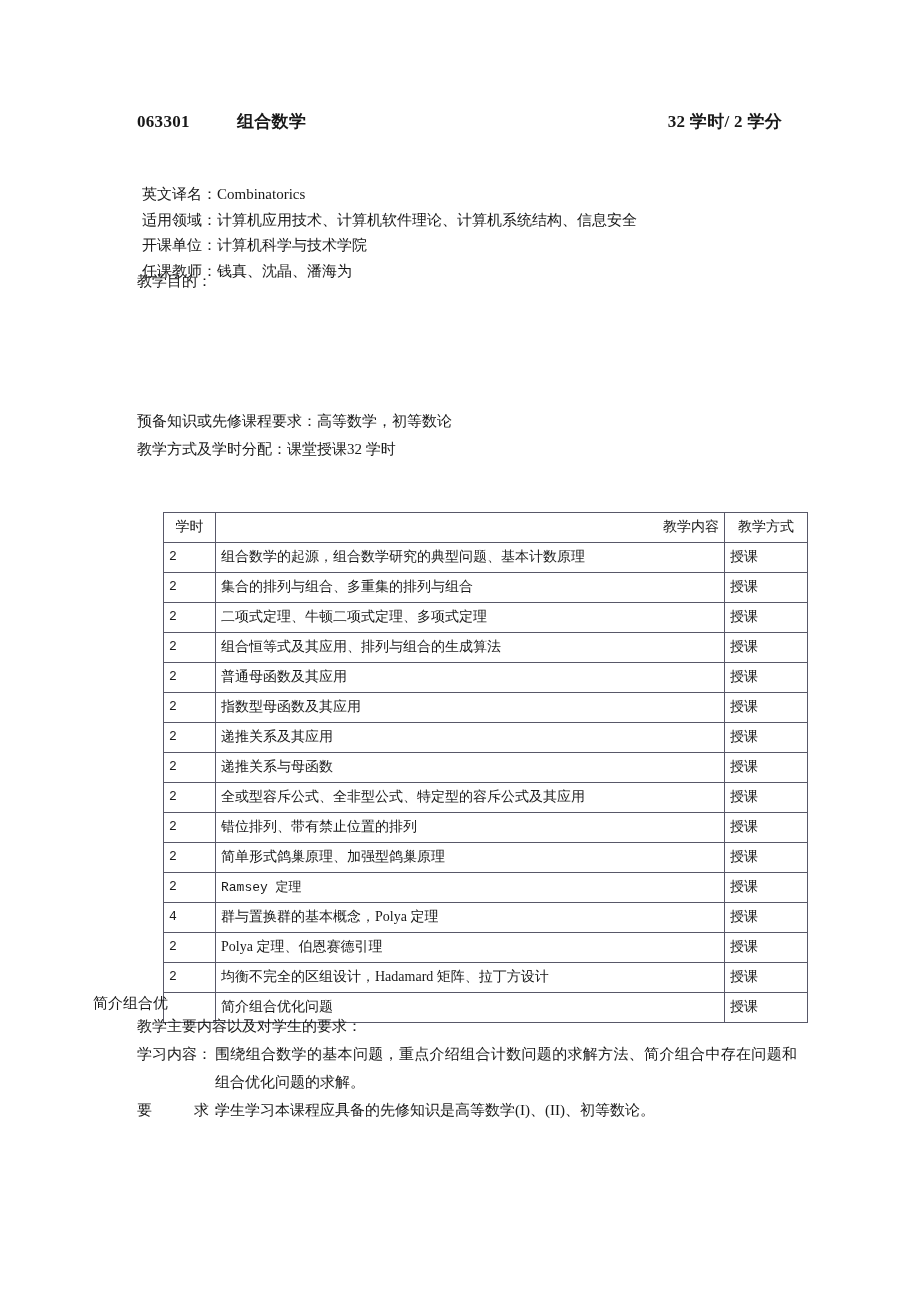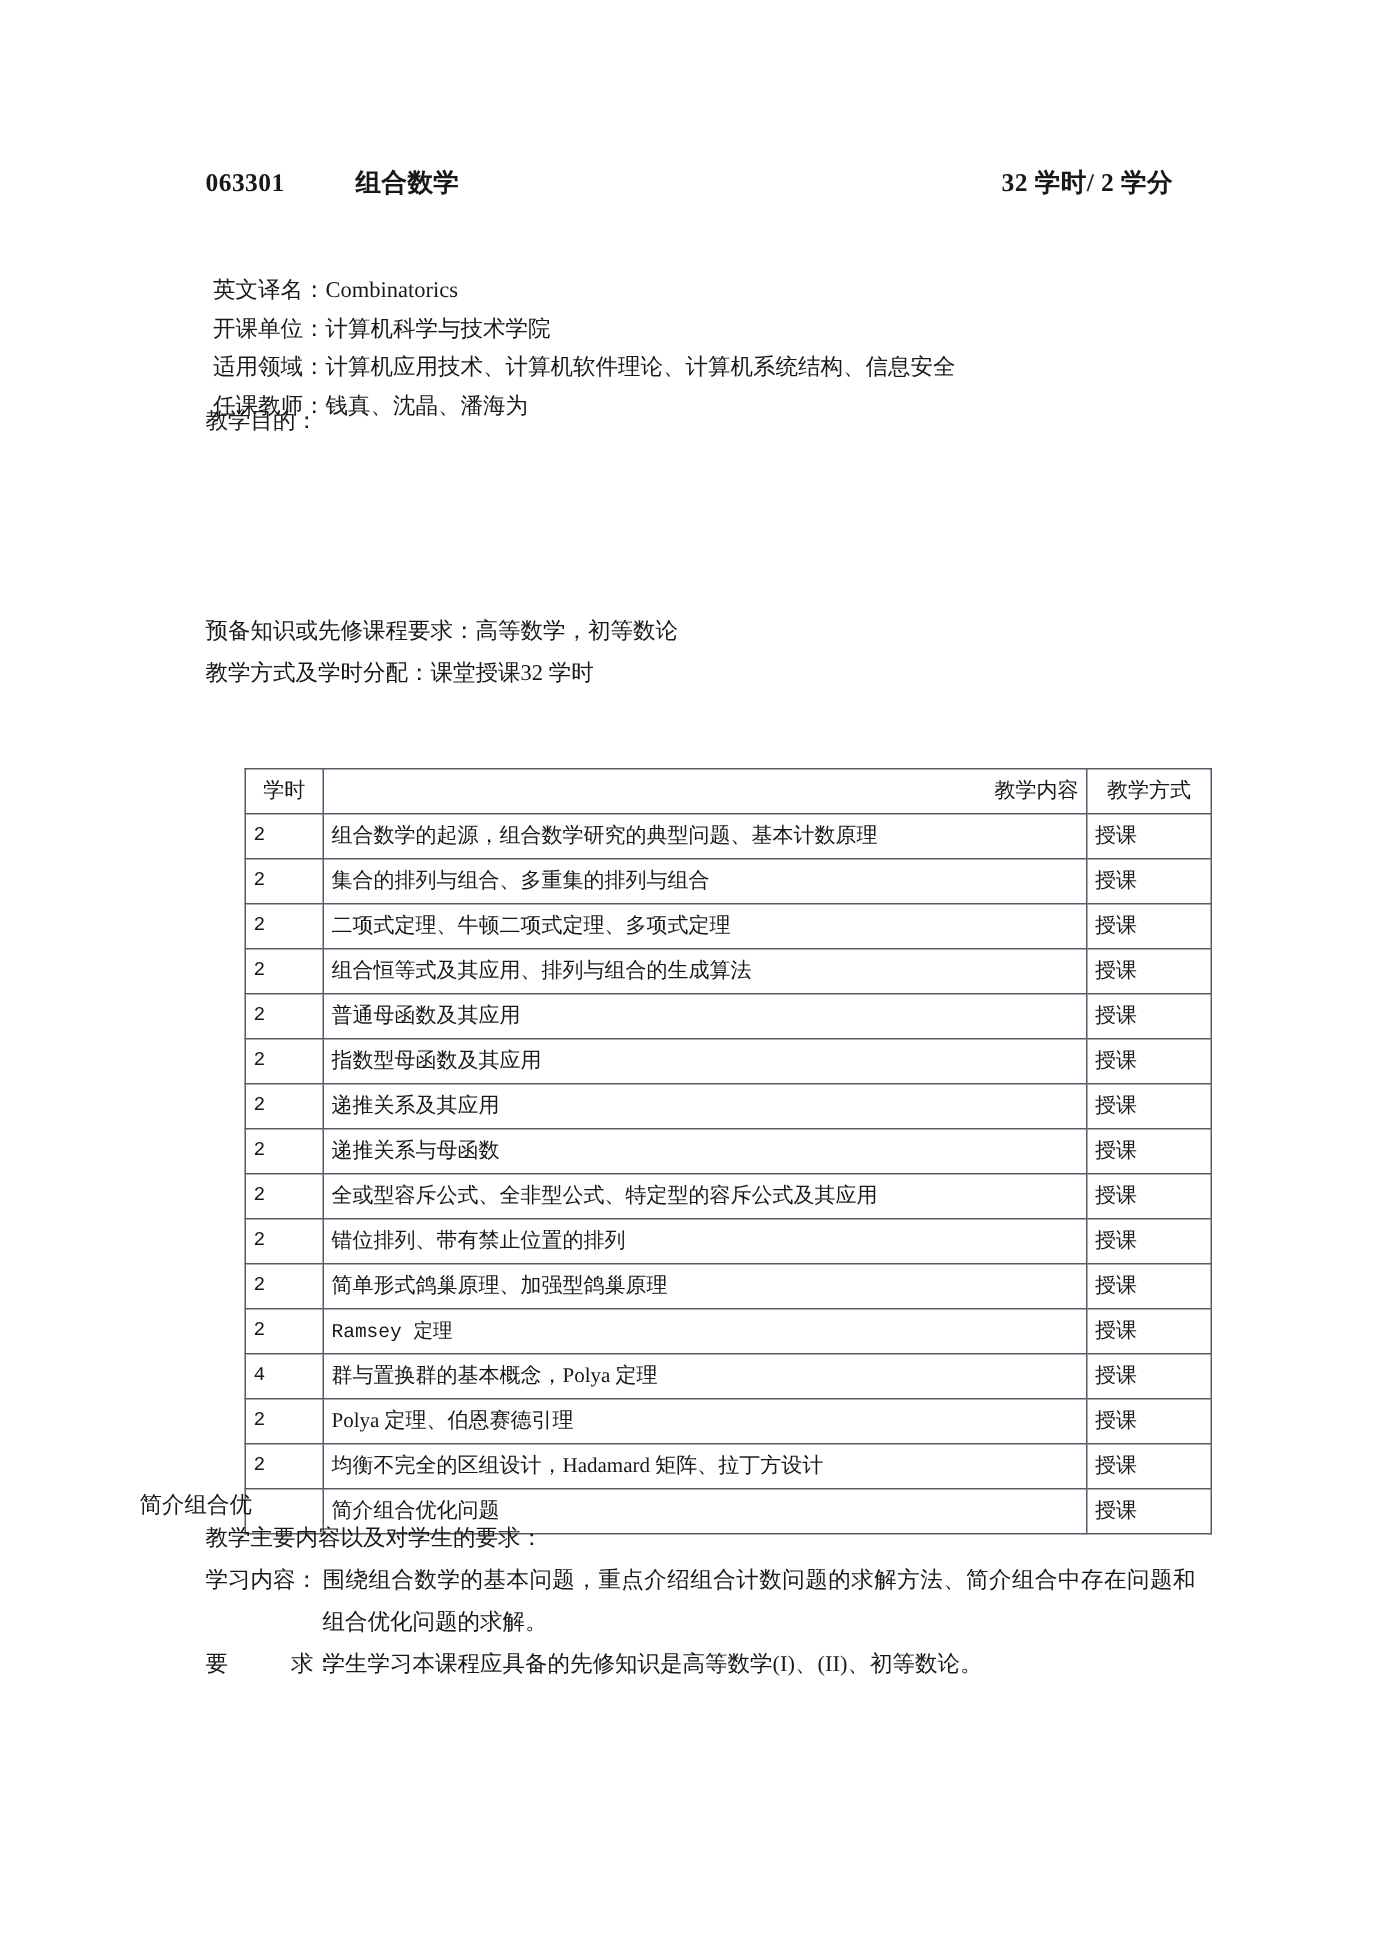--- a/index.html
+++ b/index.html
@@ -151,22 +151,22 @@
 <div class="page">
 
   <div class="doc-header">
     <span class="doc-code">063301</span>
     <span class="doc-title">组合数学</span>
     <span class="doc-credits">32 学时/ 2 学分</span>
   </div>
 
   <div class="meta-block">
     <div class="meta-line">英文译名：Combinatorics</div>
+    <div class="meta-line">适用领域：计算机应用技术、计算机软件理论、计算机系统结构、信息安全</div>
     <div class="meta-line">开课单位：计算机科学与技术学院</div>
-    <div class="meta-line">适用领域：计算机应用技术、计算机软件理论、计算机系统结构、信息安全</div>
     <div class="meta-line">任课教师：钱真、沈晶、潘海为</div>
   </div>
 
   <div class="purpose">
     <span class="lbl">教学目的：</span>
   </div>
 
   <div class="post-purpose">
     <div>预备知识或先修课程要求：高等数学，初等数论</div>
     <div>教学方式及学时分配：课堂授课32 学时</div>

